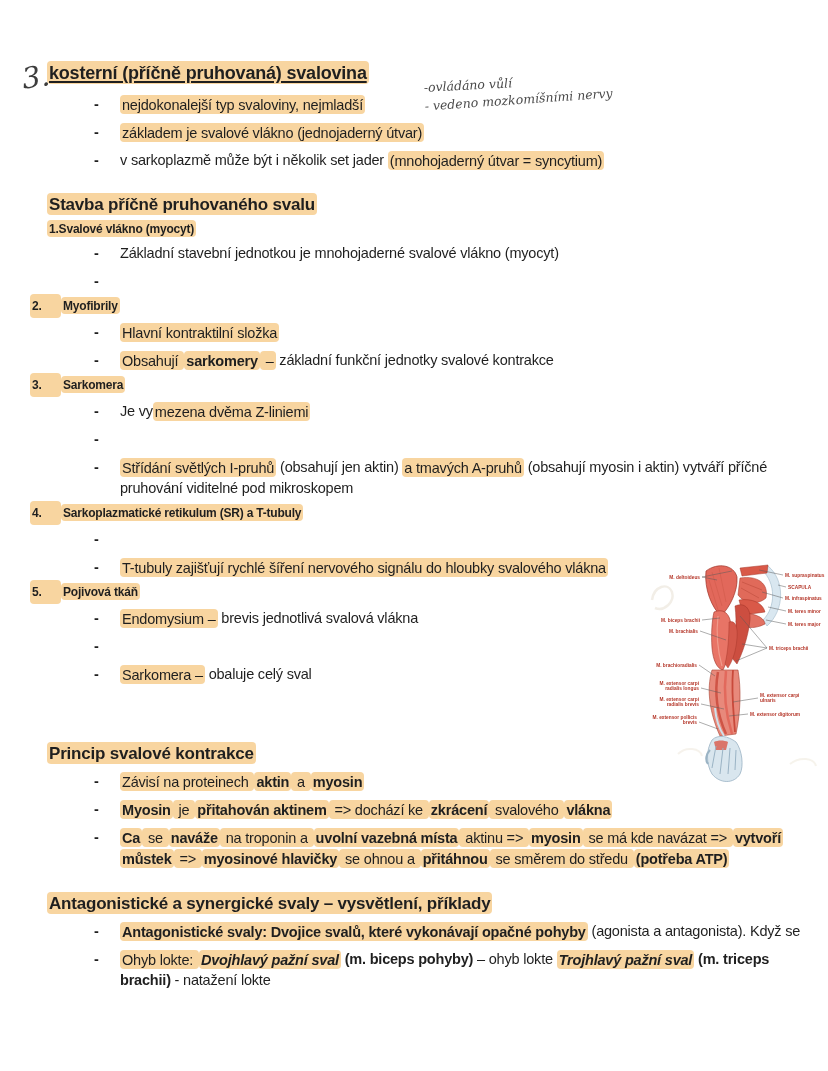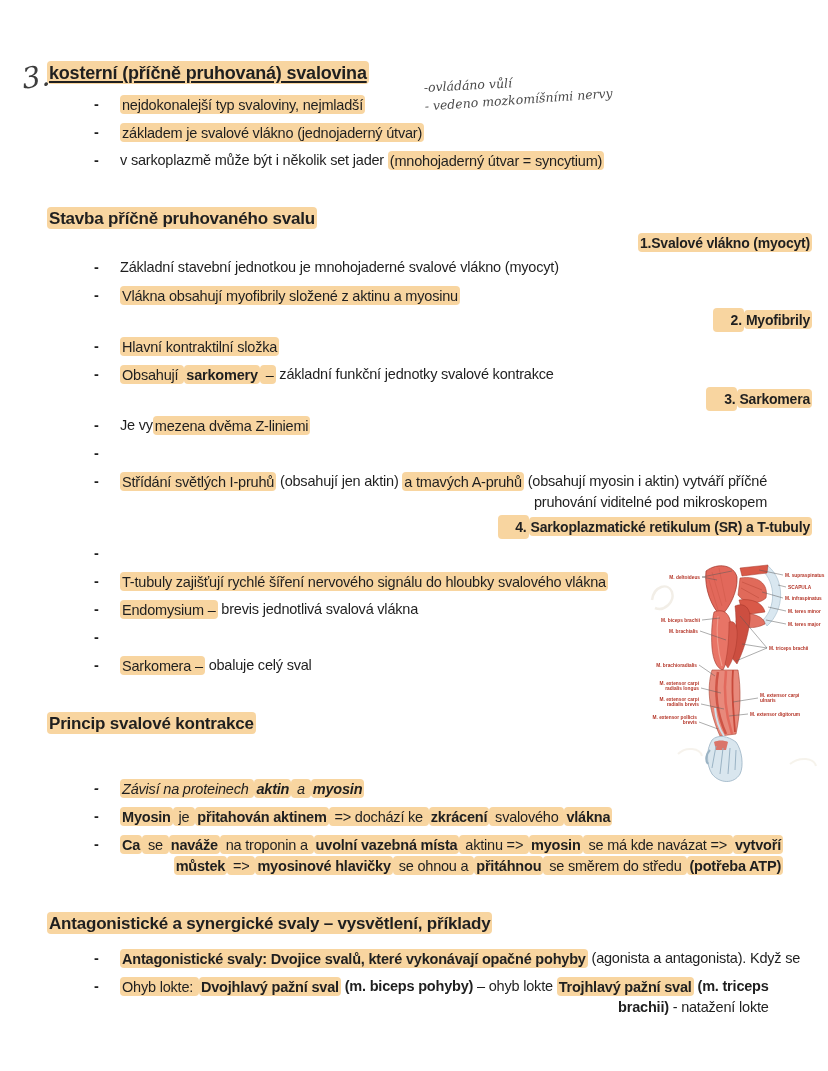--- a/index.html
+++ b/index.html
@@ -13,31 +13,31 @@
   .hw-notes{position:absolute;left:424px;top:74px;font-family:"DejaVu Serif",serif;
             font-style:italic;font-size:12.5px;color:#4a4a4a;transform:rotate(-3deg);
             line-height:17px;white-space:nowrap;}
   .hw-notes .line2{transform:rotate(-1deg);display:block;}
 
   
   .blocks{position:absolute;left:47px;top:62px;width:765px;}
   .block{letter-spacing:-0.2px;}
   .title{font-size:18px;font-weight:bold;margin-bottom:11px;}
   .title .hl{text-decoration:underline;text-underline-offset:3px;text-decoration-thickness:1.5px;}
-  .heading{font-size:17px;font-weight:bold;margin-top:35px;margin-bottom:3px;line-height:23px;}
-  .block:nth-child(23){margin-top:44px;font-style:italic;}   
-  .block:nth-child(27){margin-top:14px;}   
-  .num-item{font-size:14px;font-weight:bold;margin-top:2px;line-height:21px;text-align:right;}
+  .heading{font-size:17px;font-weight:bold;margin-top:21px;margin-bottom:3px;line-height:23px;}
+  .block:nth-child(23){margin-top:56px;}   
+  .block:nth-child(27){margin-top:22px;}   
+  .num-item{font-size:12px;font-weight:bold;margin-top:2px;line-height:21px;}
   .num{display:inline-block;width:27px;margin-left:-17px;}
   .bullet-item{display:flex;margin-top:7px;font-size:14.5px;line-height:21px;}
   .num-item + .bullet-item{margin-top:4px;}
   .dash{width:26px;margin-left:47px;flex:none;font-weight:bold;}
-  .btxt{flex:none;max-width:700px;text-align:right;}
+  .btxt{flex:none;max-width:700px;}
   .b{font-weight:bold;}
-  .i{font-weight:bold;}
+  .i{font-style:italic;font-weight:bold;}
   .hl{background:#F8D5A0;border-radius:4px;padding:1.5px 2px;
       box-decoration-break:clone;-webkit-box-decoration-break:clone;}
 
   
   .figure{position:absolute;left:642px;top:558px;width:186px;height:232px;}
   .figure svg{width:100%;height:100%;display:block;}
   .fig-label{font-family:"Liberation Sans",sans-serif;font-size:4.8px;
              font-weight:bold;fill:#b5382b;}
 </style>
 </head>
@@ -67,21 +67,20 @@
         <span class="btxt"><span>v sarkoplazmě může být i několik set jader </span><span class="hl">(mnohojaderný útvar = syncytium)</span></span>
       </div>
       <div class="block heading"><span class="b hl">Stavba příčně pruhovaného svalu</span></div>
       <div class="block num-item item1"><span class="b hl">1.Svalové vlákno (myocyt)</span></div>
       <div class="block bullet-item">
         <span class="dash">-</span>
         <span class="btxt"><span>Základní stavební jednotkou je mnohojaderné svalové vlákno (myocyt)</span></span>
       </div>
       <div class="block bullet-item">
         <span class="dash">-</span>
-        <span class="btxt"><span class="hl">Vlákna obsahují myofibrily složené z aktinu a myosinu</span></span>
       </div>
       <div class="block num-item"><span class="num hl">2.</span><span class="b hl">Myofibrily</span></div>
       <div class="block bullet-item">
         <span class="dash">-</span>
         <span class="btxt"><span class="hl">Hlavní kontraktilní složka</span></span>
       </div>
       <div class="block bullet-item">
         <span class="dash">-</span>
         <span class="btxt"><span class="hl">Obsahují </span><span class="b hl">sarkomery</span><span class="hl"> –</span><span> základní funkční jednotky svalové kontrakce</span></span>
       </div>
@@ -98,20 +97,21 @@
         <span class="btxt"><span class="hl">Střídání světlých I-pruhů</span><span> (obsahují jen aktin) </span><span class="hl">a tmavých A-pruhů</span><span> (obsahují myosin i aktin) vytváří příčné</span><br><span>pruhování viditelné pod mikroskopem</span></span>
       </div>
       <div class="block num-item"><span class="num hl">4.</span><span class="b hl">Sarkoplazmatické retikulum (SR) a T-tubuly</span></div>
       <div class="block bullet-item">
         <span class="dash">-</span>
       </div>
       <div class="block bullet-item">
         <span class="dash">-</span>
         <span class="btxt"><span class="hl">T-tubuly zajišťují rychlé šíření nervového signálu do hloubky svalového vlákna</span></span>
       </div>
+      <div class="block num-item"><span class="num hl">5.</span><span class="b hl">Pojivová tkáň</span></div>
       <div class="block bullet-item">
         <span class="dash">-</span>
         <span class="btxt"><span class="hl">Endomysium –</span><span> brevis jednotlivá svalová vlákna</span></span>
       </div>
       <div class="block bullet-item">
         <span class="dash">-</span>
       </div>
       <div class="block bullet-item">
         <span class="dash">-</span>
         <span class="btxt"><span class="hl">Sarkomera –</span><span> obaluje celý sval</span></span>

